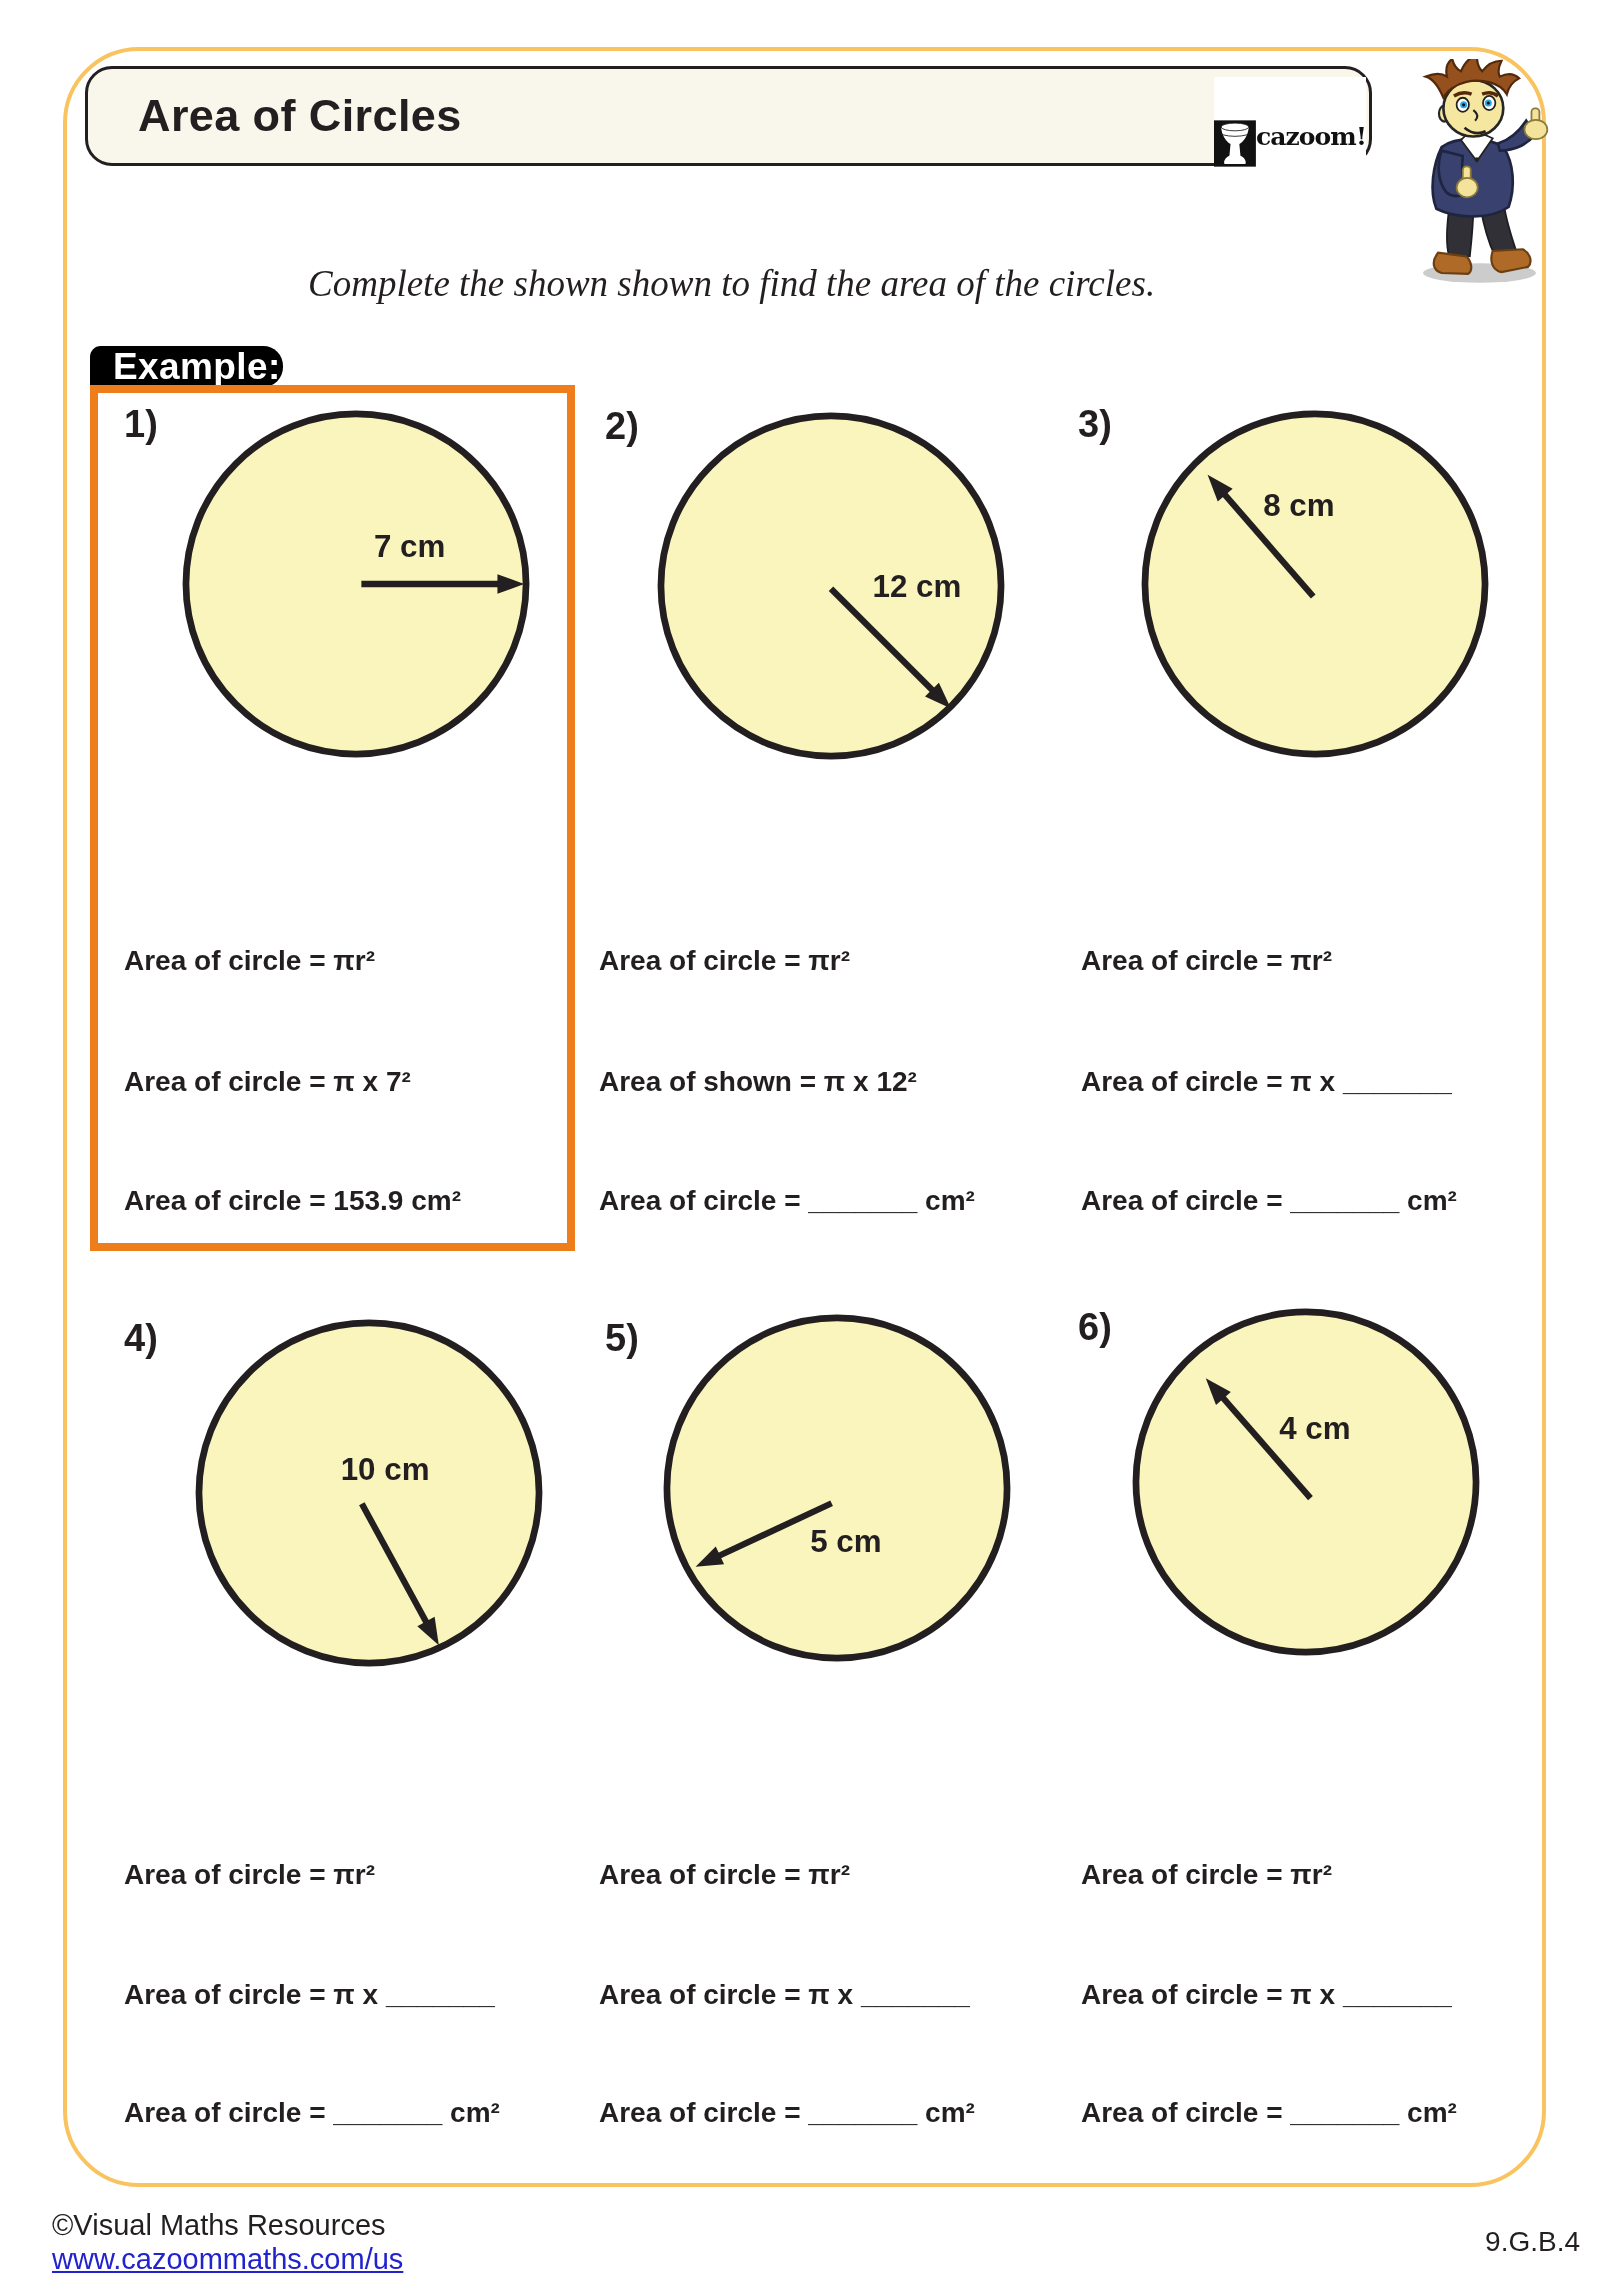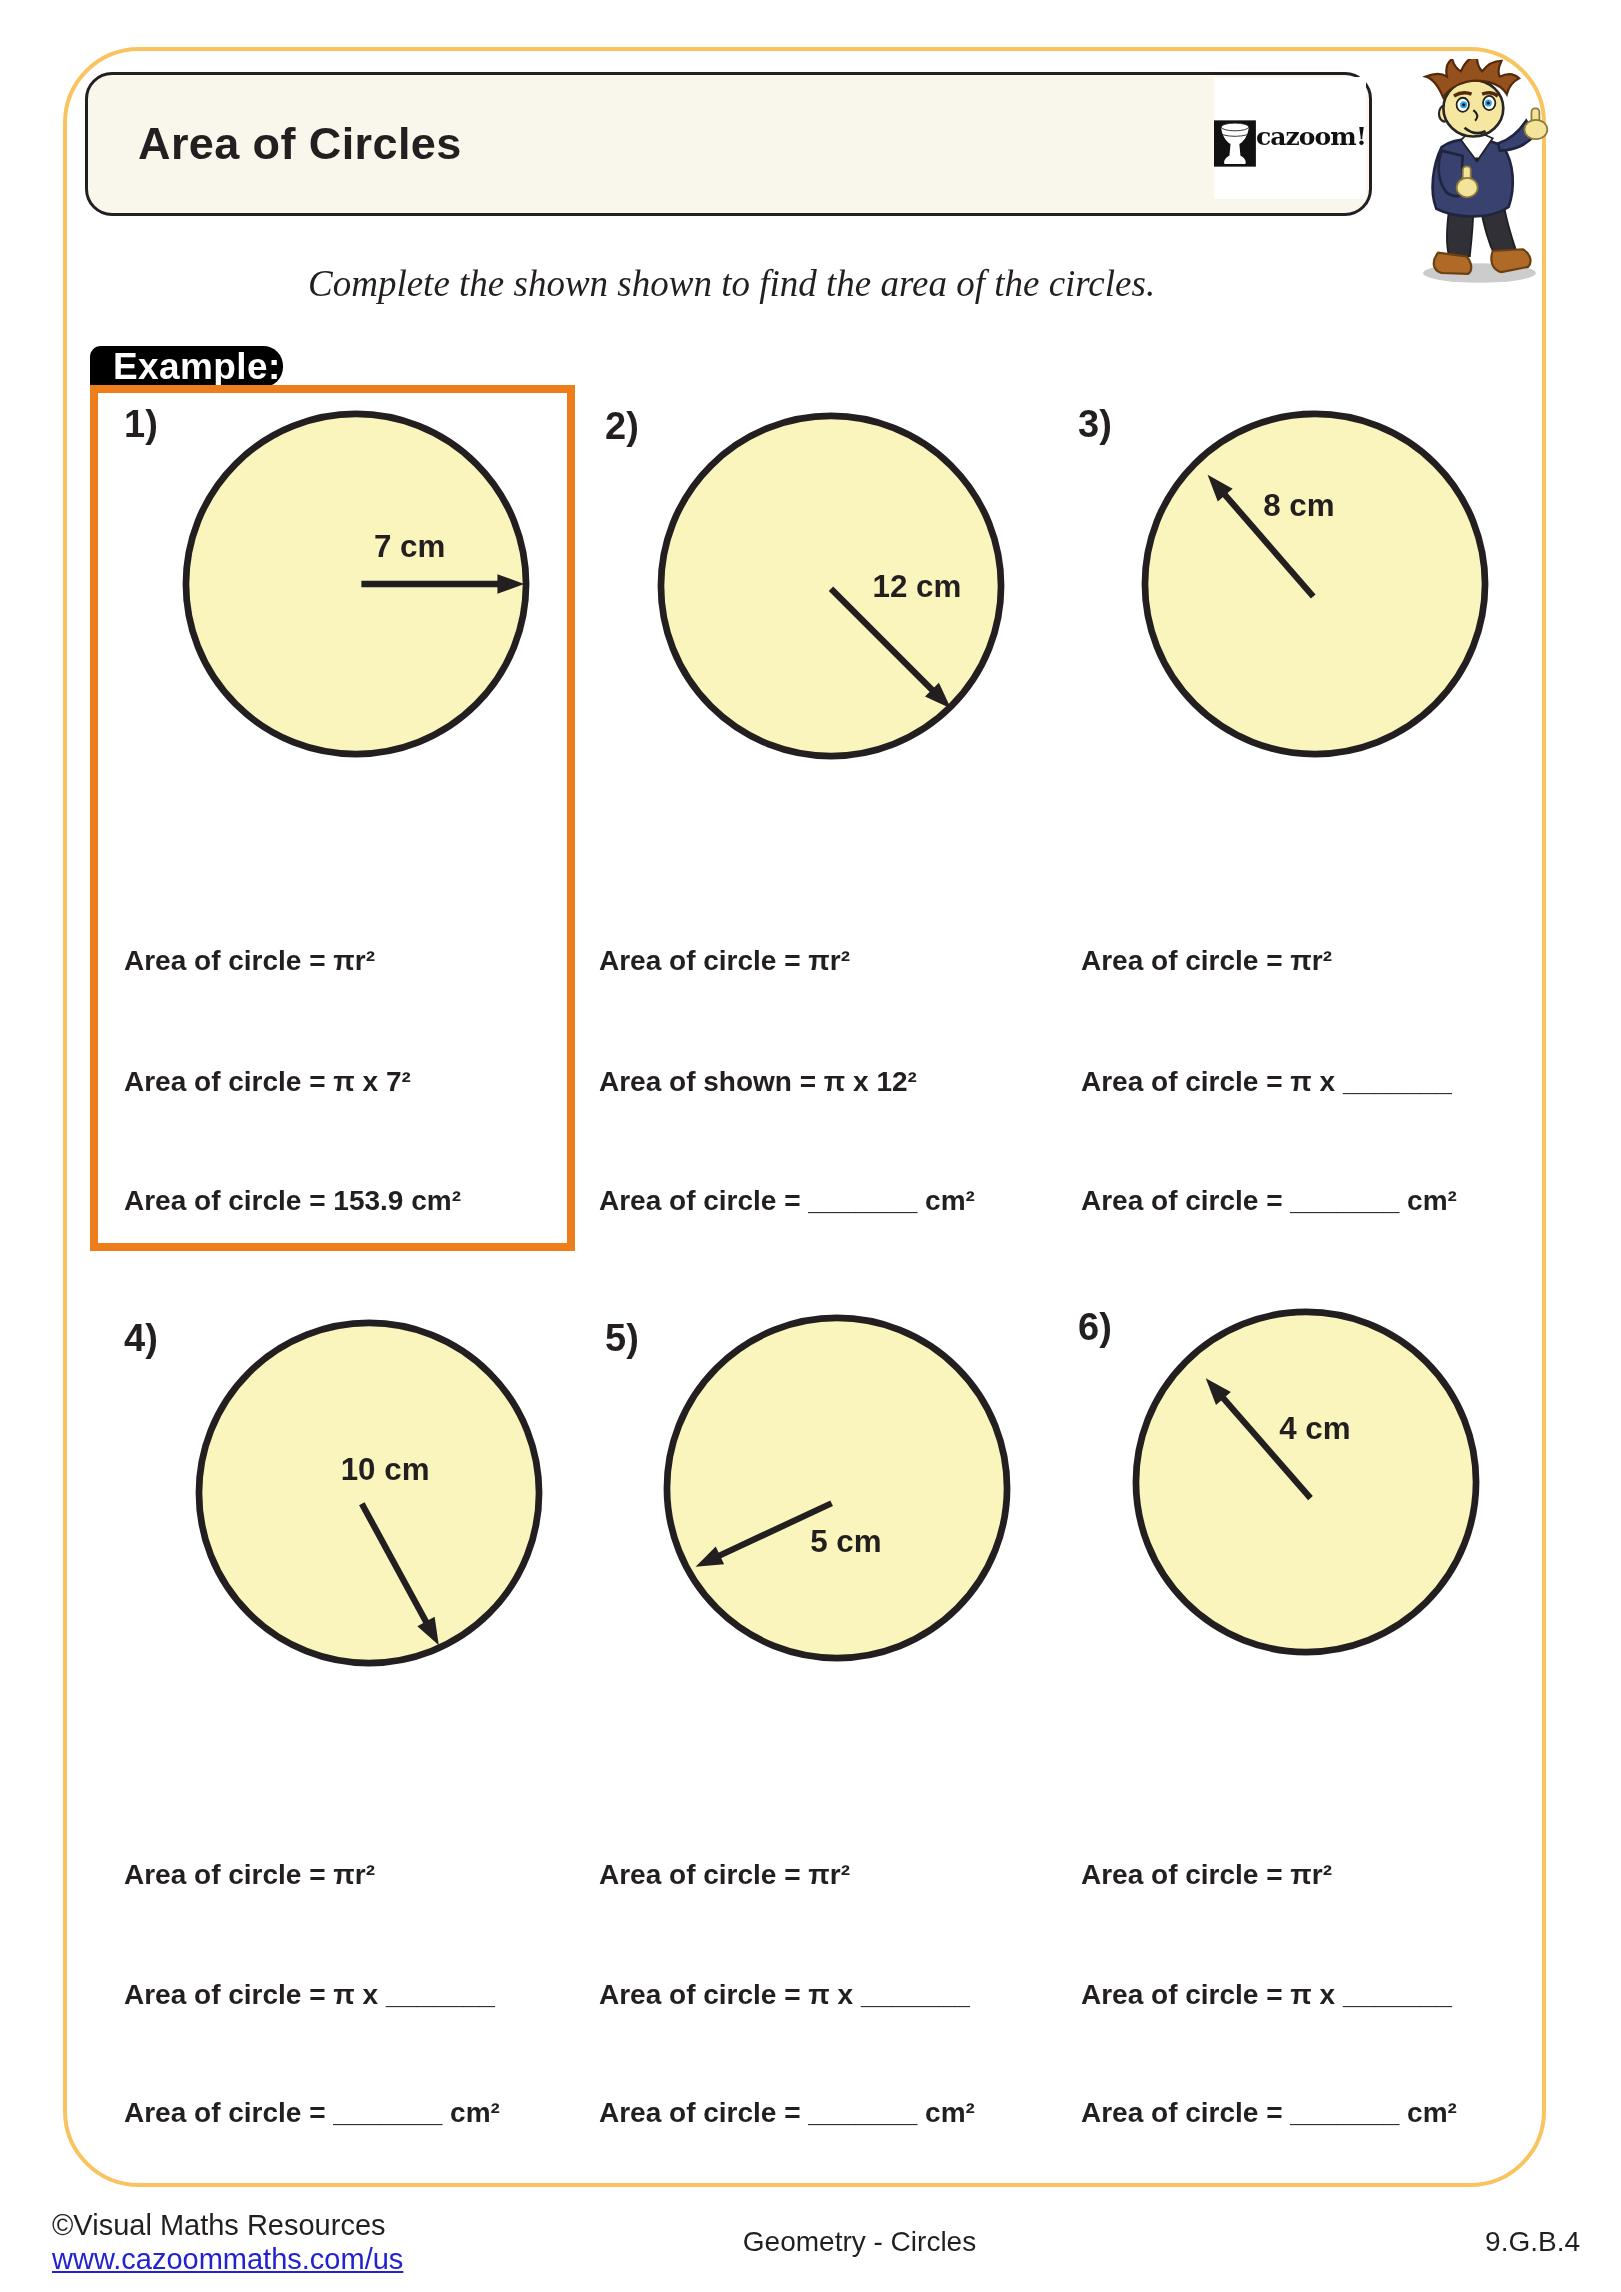--- a/index.html
+++ b/index.html
@@ -2,21 +2,21 @@
 <html style="font-size:14.3px"><head>
 <meta charset="utf-8">
 <style>
   html,body{margin:0;padding:0;background:#fff;}
   .page{position:relative;width:1622px;height:2293px;background:#ffffff;
         font-family:"Liberation Sans",sans-serif;color:#231F20;overflow:hidden;}
 
   .page-border{position:absolute;left:63px;top:47px;width:1483px;height:2140px;
         border:4.5px solid #F9C45F;border-radius:76px;box-sizing:border-box;}
 
-  .title-box{position:absolute;left:85px;top:72px;width:1287px;height:144px;
+  .title-box{position:absolute;left:85px;top:66px;width:1287px;height:100px;
         background:#F9F6EB;border:3.6px solid #231F20;border-radius:27px;
         box-sizing:border-box;display:flex;align-items:center;}
   .title-text{font-size:45px;font-weight:bold;padding-left:50px;letter-spacing:0.4px;}
 
   .logo-panel{position:absolute;left:1214px;top:77px;width:152px;height:122px;
         background:#ffffff;display:flex;flex-direction:row;align-items:center;}
   .logo-square{margin-top:10.7px;}
   .logo-text{font-family:"DejaVu Serif",serif;font-weight:bold;font-size:25px;
         letter-spacing:-0.9px;margin-top:-3.6px;color:#111;}
 
@@ -169,17 +169,16 @@
   <div class="formula" style="left:599px;top:1859px">Area of circle = πr²</div>
   <div class="formula" style="left:599px;top:1979px">Area of circle = π x _______</div>
   <div class="formula" style="left:599px;top:2097px">Area of circle = _______ cm²</div>
 
   <div class="formula" style="left:1081px;top:1859px">Area of circle = πr²</div>
   <div class="formula" style="left:1081px;top:1979px">Area of circle = π x _______</div>
   <div class="formula" style="left:1081px;top:2097px">Area of circle = _______ cm²</div>
 
   <div class="footer-copyright">©Visual Maths Resources</div>
   <a class="footer-url" href="#">www.cazoommaths.com/us</a>
-  <div class="footer-center">Geometry - Circles</div>
   <div class="footer-code">9.G.B.4</div>
 
 </div>
 
 
 </body></html>

